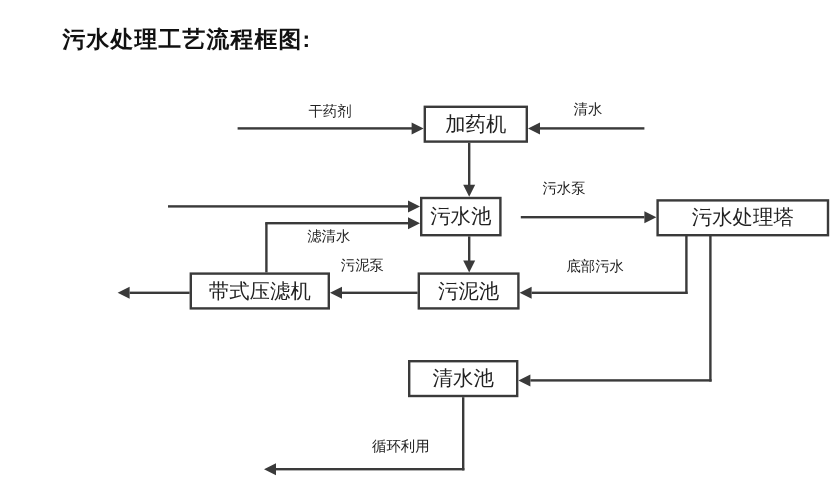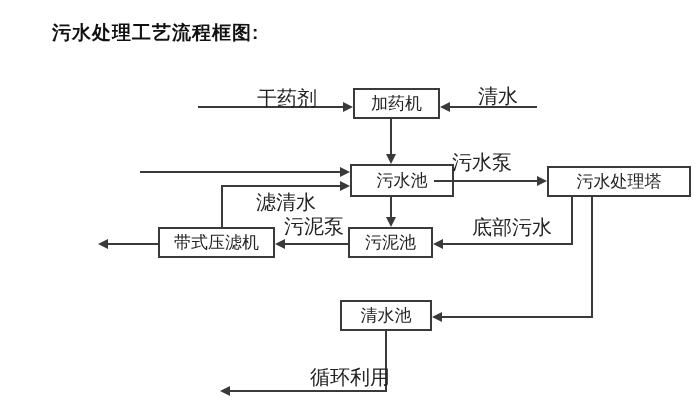--- a/index.html
+++ b/index.html
@@ -34,21 +34,21 @@
     background: #ffffff;
     display: flex;
     align-items: center;
     justify-content: center;
     font-size: 17px;
     white-space: nowrap;
     color: #222222;
   }
   .flow-label {
     position: absolute;
-    font-size: 20px;
+    font-size: 12px;
     white-space: nowrap;
     color: #222222;
   }
   .hline {
     position: absolute;
     height: 2px;
     background: #3a3a3a;
   }
   .vline {
     position: absolute;
@@ -80,21 +80,21 @@
 <body>
 
 <div id="canvas">
 
   <div class="page-title">污水处理工艺流程框图:</div>
 
   <div class="node" style="left:353px; top:88px; width:87px; height:31px;">
     <span>加药机</span>
   </div>
 
-  <div class="node" style="left:350px; top:164px; width:104px; height:33px;">
+  <div class="node" style="left:350px; top:164px; width:68px; height:33px;">
     <span>污水池</span>
   </div>
 
   <div class="node" style="left:547px; top:166px; width:144px; height:31px;">
     <span>污水处理塔</span>
   </div>
 
   <div class="node" style="left:348px; top:227px; width:85px; height:31px;">
     <span>污泥池</span>
   </div>

